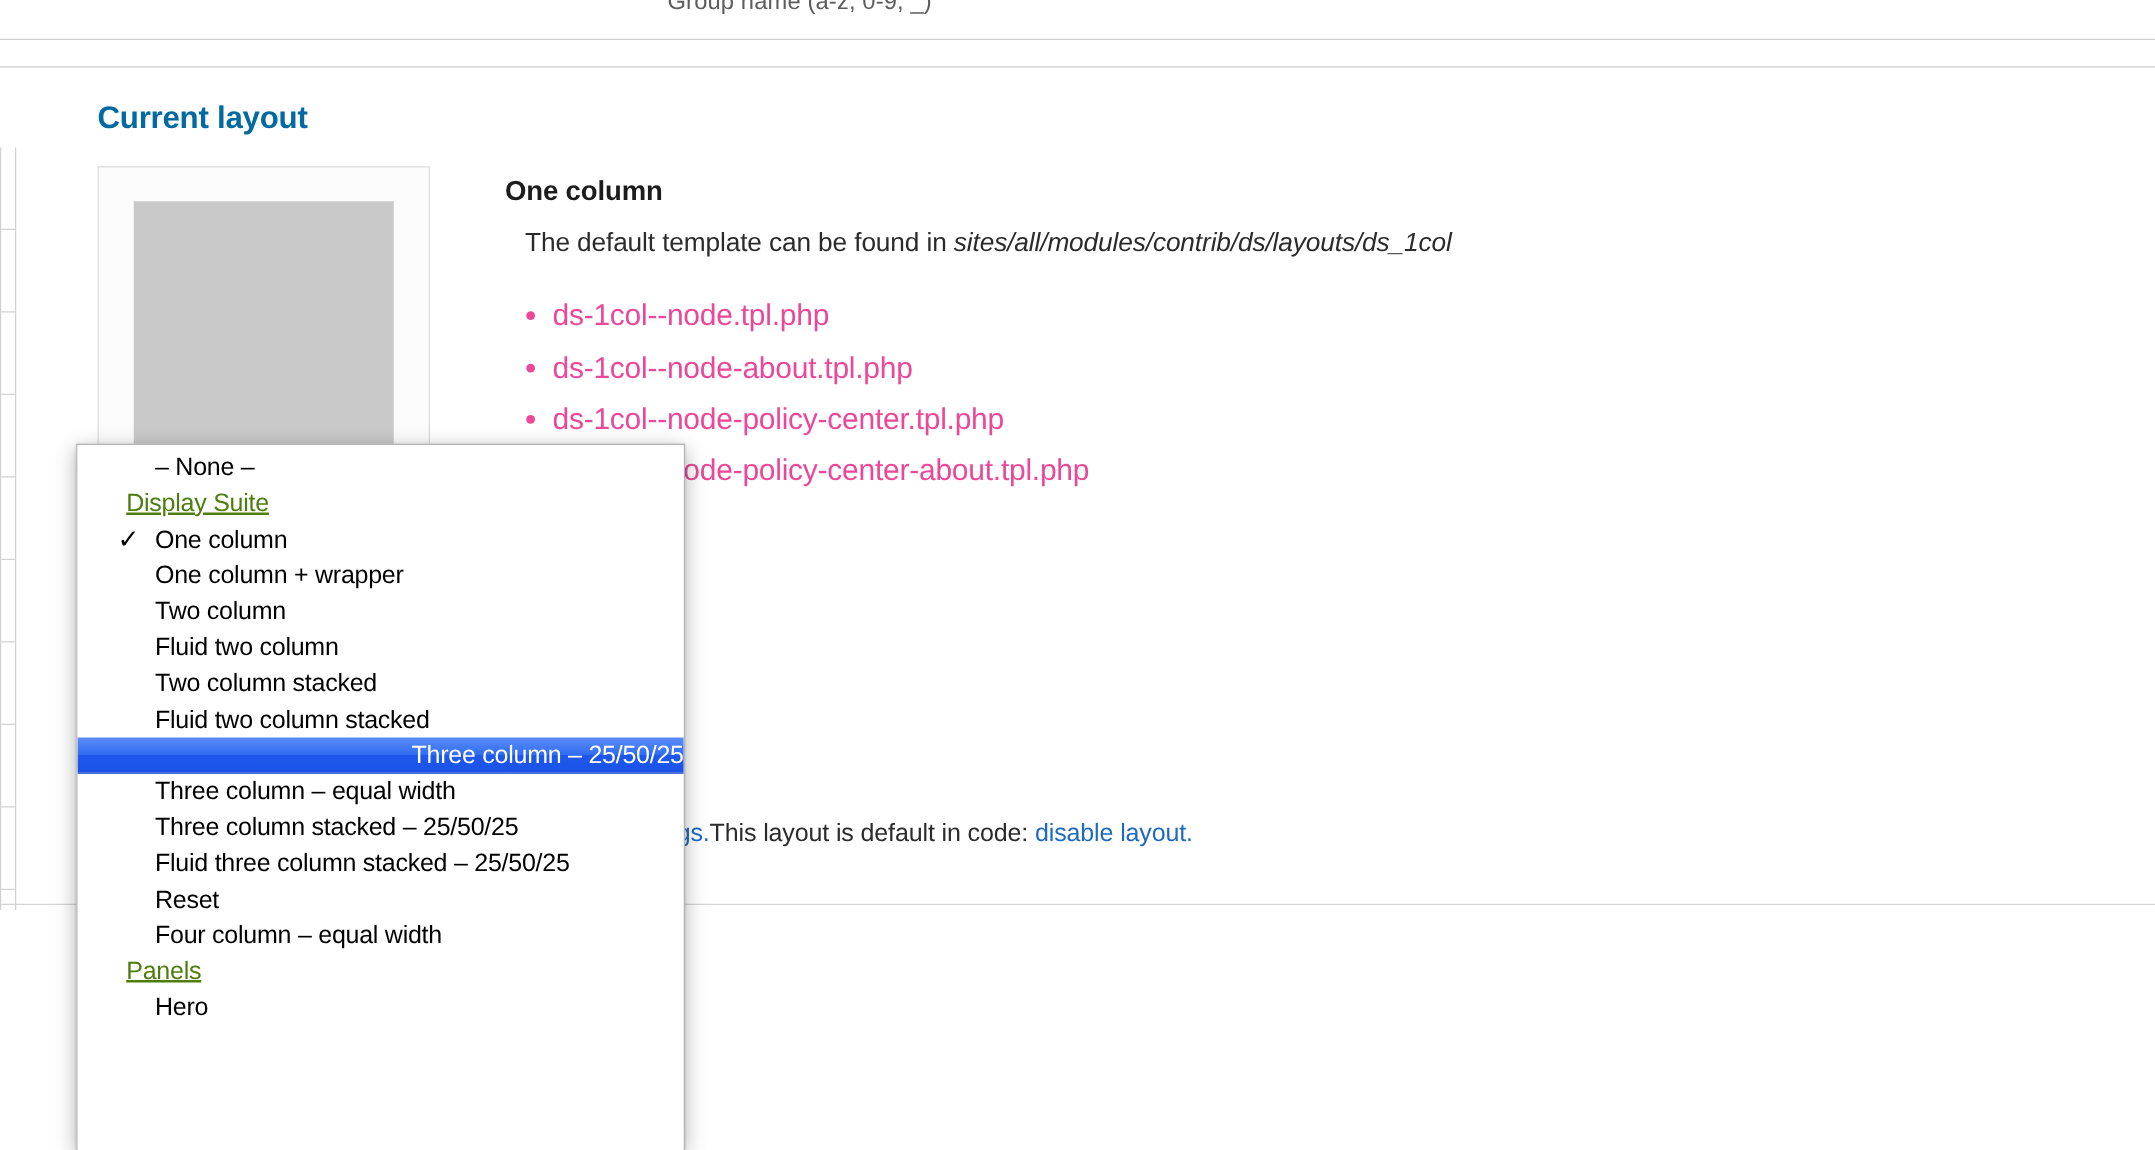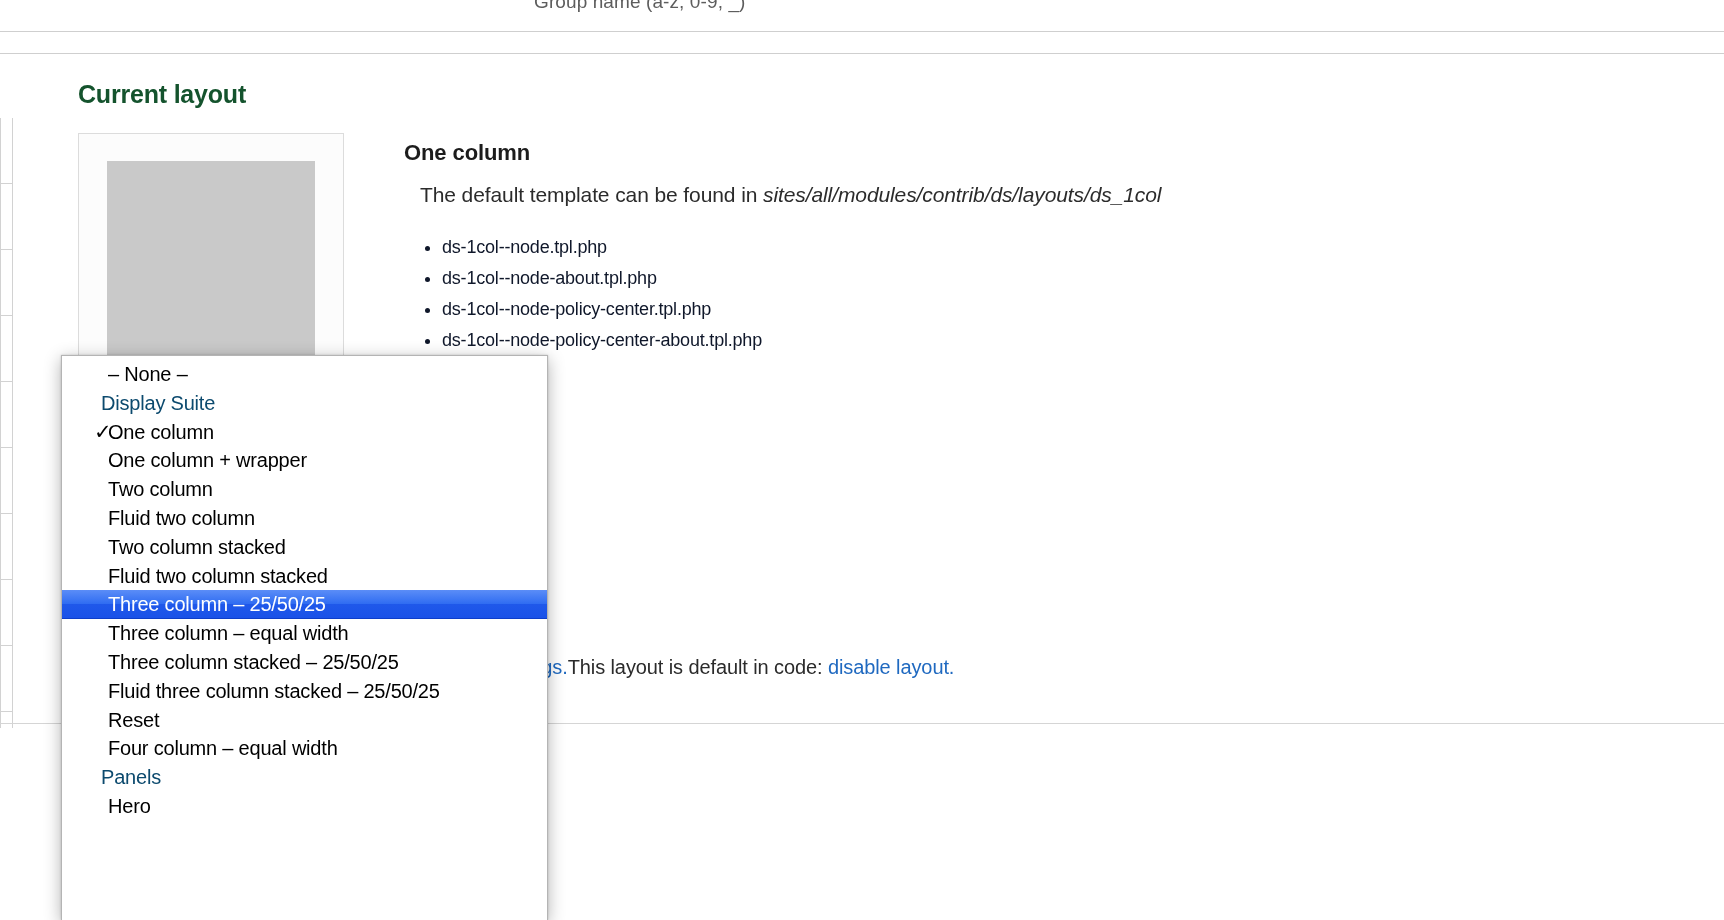--- a/index.html
+++ b/index.html
@@ -68,21 +68,21 @@
     box-sizing: border-box;
   }
 
   
   .section-title {
     position: absolute;
     left: 78px;
     top: 80px;
     font-size: 25px;
     font-weight: bold;
-    color: #14532d;
+    color: #0369a1;
     letter-spacing: -.2px;
     text-align: center;
   }
 
   .layout-preview {
     position: absolute;
     left: 78px;
     top: 133px;
     width: 266px;
     height: 260px;
@@ -121,22 +121,22 @@
   }
   .layout-info .tpl-line em {
     font-style: italic;
   }
   .layout-info ul {
     margin: 24px 0 0 0;
     padding: 0 0 0 38px;
     list-style: disc;
   }
   .layout-info ul li {
-    font-size: 18px;
-    color: #0f172a;
+    font-size: 24px;
+    color: #ec4899;
     line-height: 1.72;
     letter-spacing: -.2px;
   }
 
   
   .select-heading {
     position: absolute;
     left: 78px;
     top: 540px;
     font-size: 25px;
@@ -201,42 +201,44 @@
     padding: 4px 0 0 0;
     list-style: none;
     position: relative;
     z-index: 2;
   }
   #select-popup li {
     height: 28.8px;
     line-height: 28.8px;
     font-size: 20px;
     color: #000000;
-    padding-left: 46px;
+    padding-left: 62px;
     white-space: nowrap;
     position: relative;
     letter-spacing: -.2px;
   }
   #select-popup li.group {
-    color: #0c4a6e;
+    color: #4d7c0f;
     padding-left: 39px;
+    text-decoration: underline;
   }
   #select-popup li.checked::before {
     content: "✓";
     position: absolute;
     left: 32px;
     top: 0;
     font-size: 21px;
     color: #000;
   }
   #select-popup li.selected {
     color: #ffffff;
     background: linear-gradient(to bottom, #5b8df7 0%, #2f6cf2 50%, #1f58ea 51%, #1a52e8 100%);
     border-bottom: 1px solid #0e3ec9;
     box-sizing: border-box;
+    text-align: right;
   }
   #select-popup li.cut {
     overflow: hidden;
   }
 </style>
 </head>
 <body>
 
 <div id="page">
 

